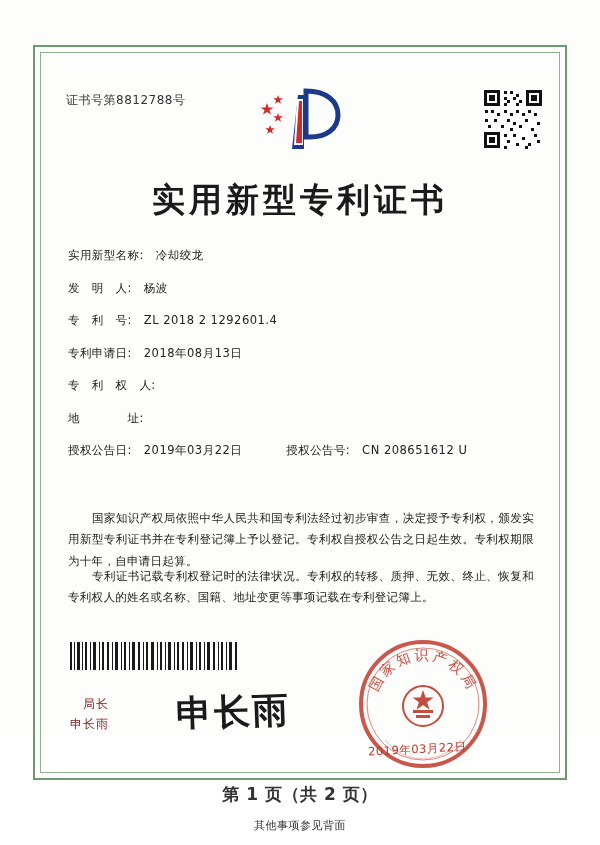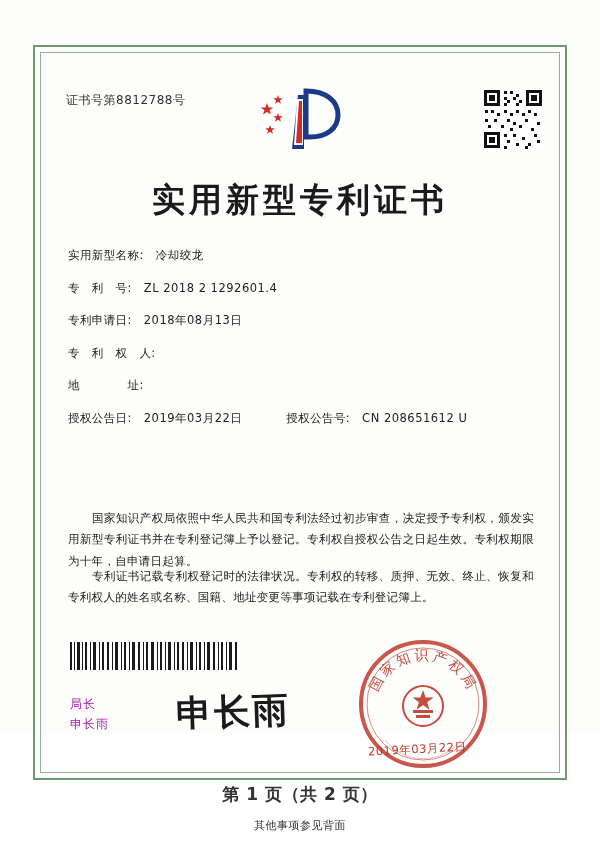--- a/index.html
+++ b/index.html
@@ -137,22 +137,23 @@
     left: 70px; top: 642px;
     width: 170px; height: 28px;
   }
 
   
   .sign-labels {
     position: absolute;
     left: 70px; top: 694px;
     font-size: 12px;
     line-height: 1.7;
-    color: #a21caf;
+    color: #7f1d1d;
     letter-spacing: 1px;
+    text-align: right;
   }
   .signature {
     position: absolute;
     left: 176px; top: 688px;
     font-size: 36px;
     font-family: "DejaVu Serif", serif;
     color: #1a1a1a;
     letter-spacing: 2px;
     transform: rotate(-2deg);
     font-weight: bold;
@@ -283,20 +284,24 @@
   </div>
 
   <div class="title">实用新型专利证书</div>
 
   <div class="fields">
     <div class="row">
       <span class="lbl">实用新型名称:</span>
       <span class="val">冷却绞龙</span>
     </div>
     <div class="row">
+      <span class="lbl">发　明　人:</span>
+      <span class="val">杨波</span>
+    </div>
+    <div class="row">
       <span class="lbl">专　利　号:</span>
       <span class="val">ZL 2018 2 1292601.4</span>
     </div>
     <div class="row">
       <span class="lbl">专利申请日:</span>
       <span class="val">2018年08月13日</span>
     </div>
     <div class="row">
       <span class="lbl">专　利　权　人:</span>
     </div>

